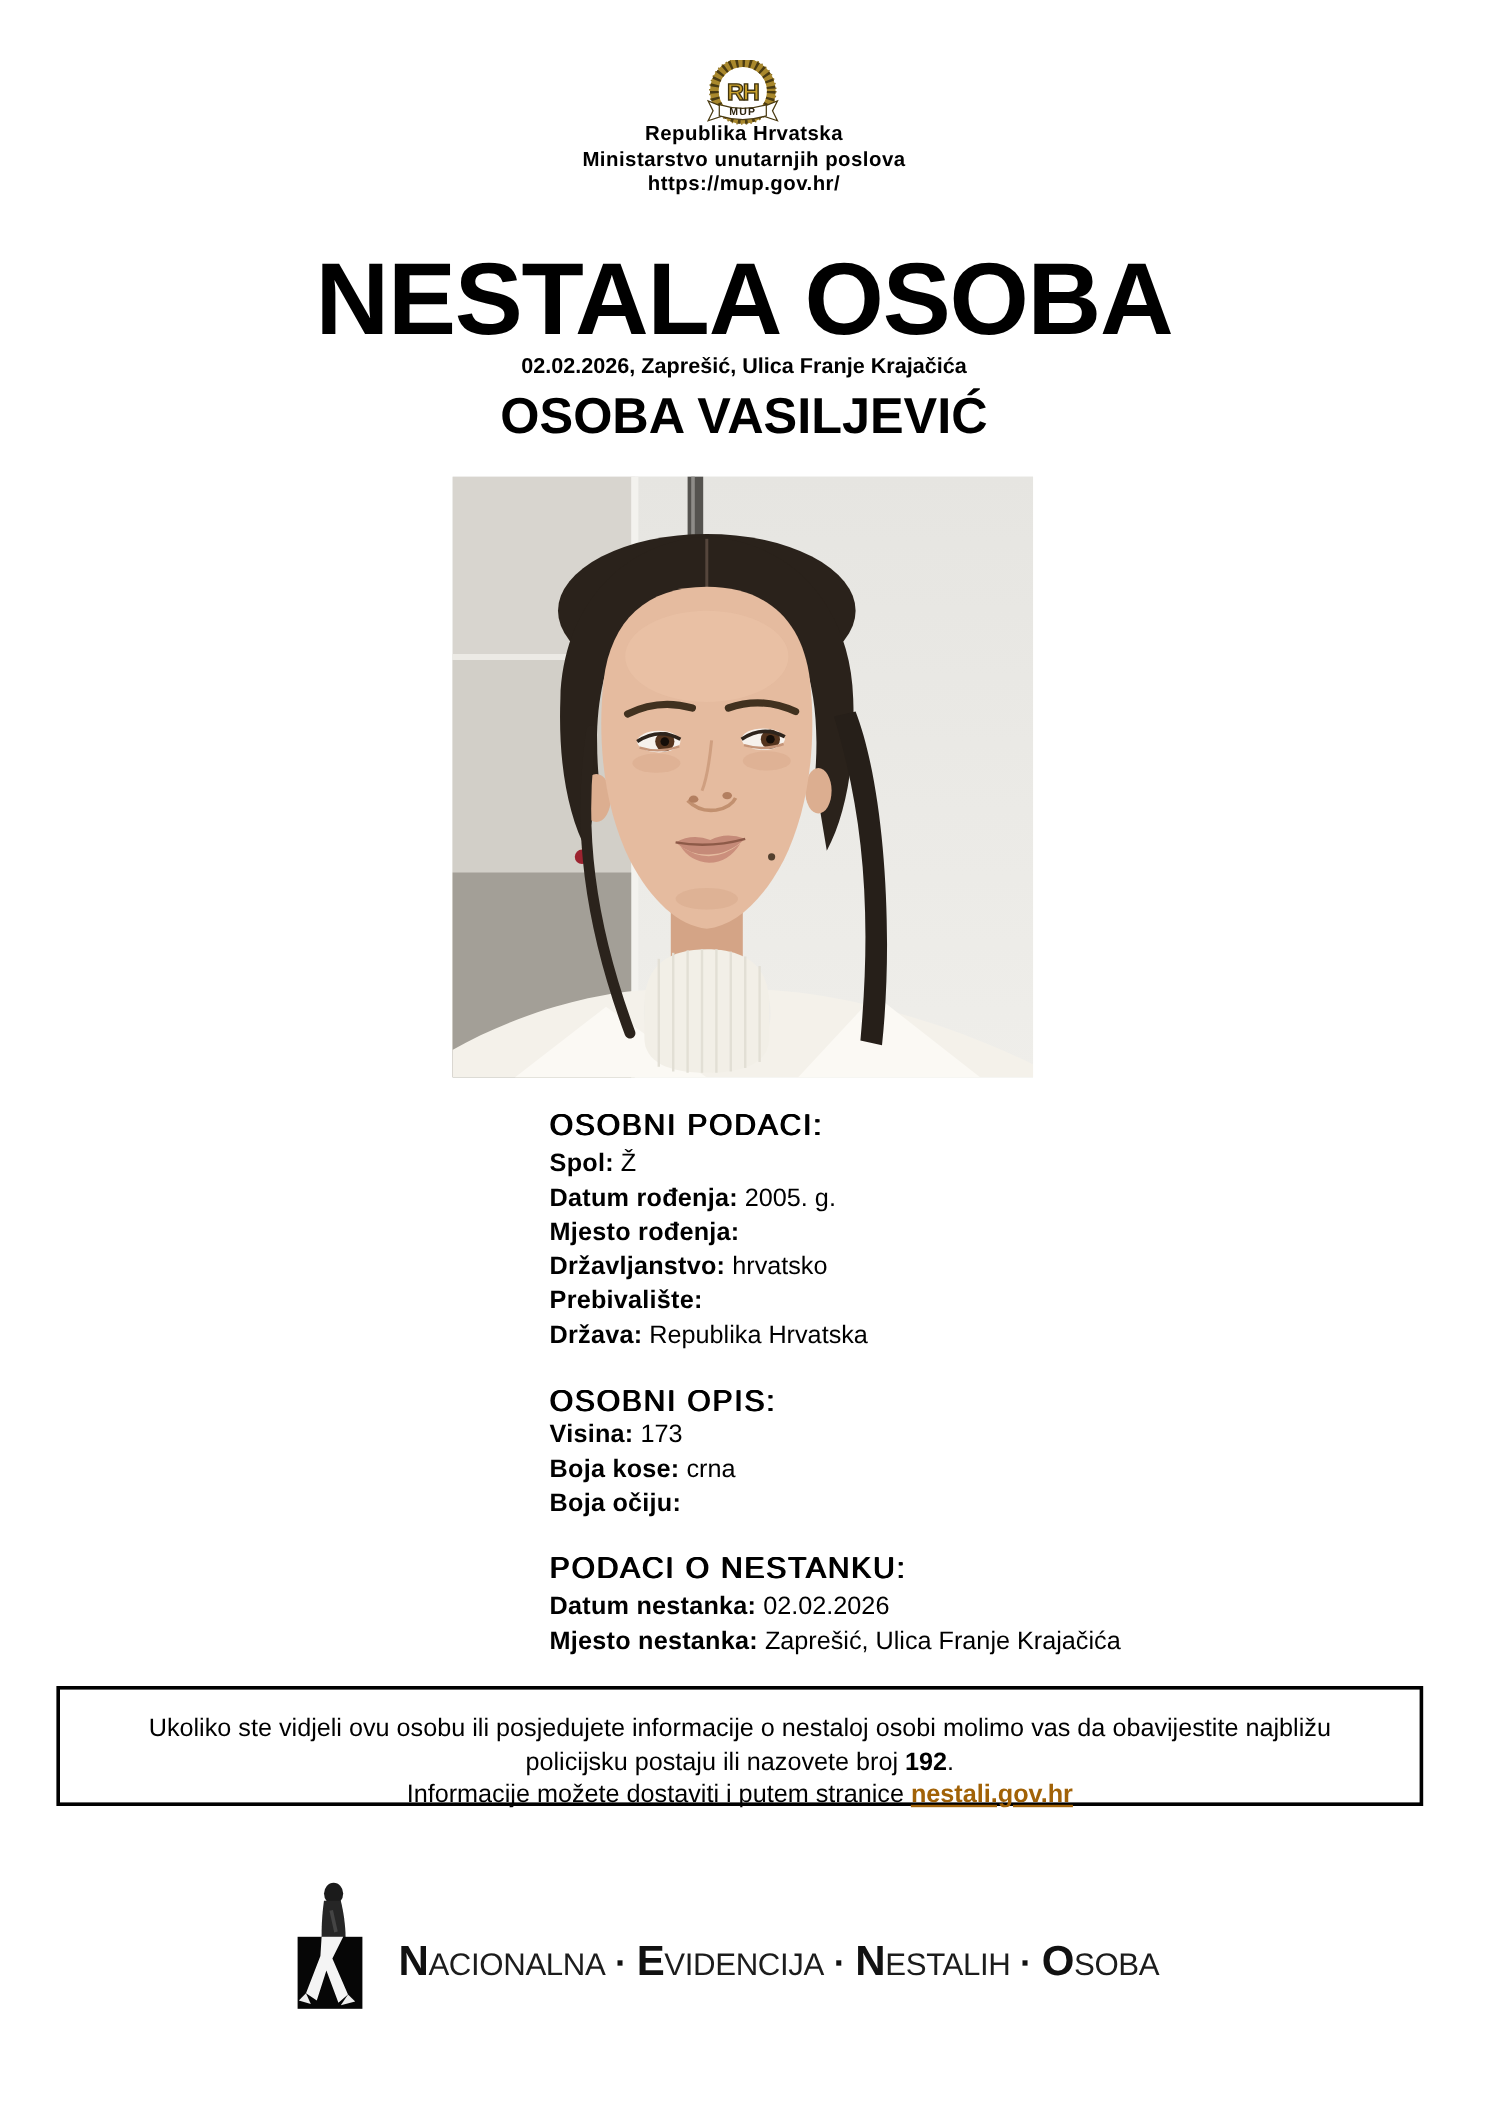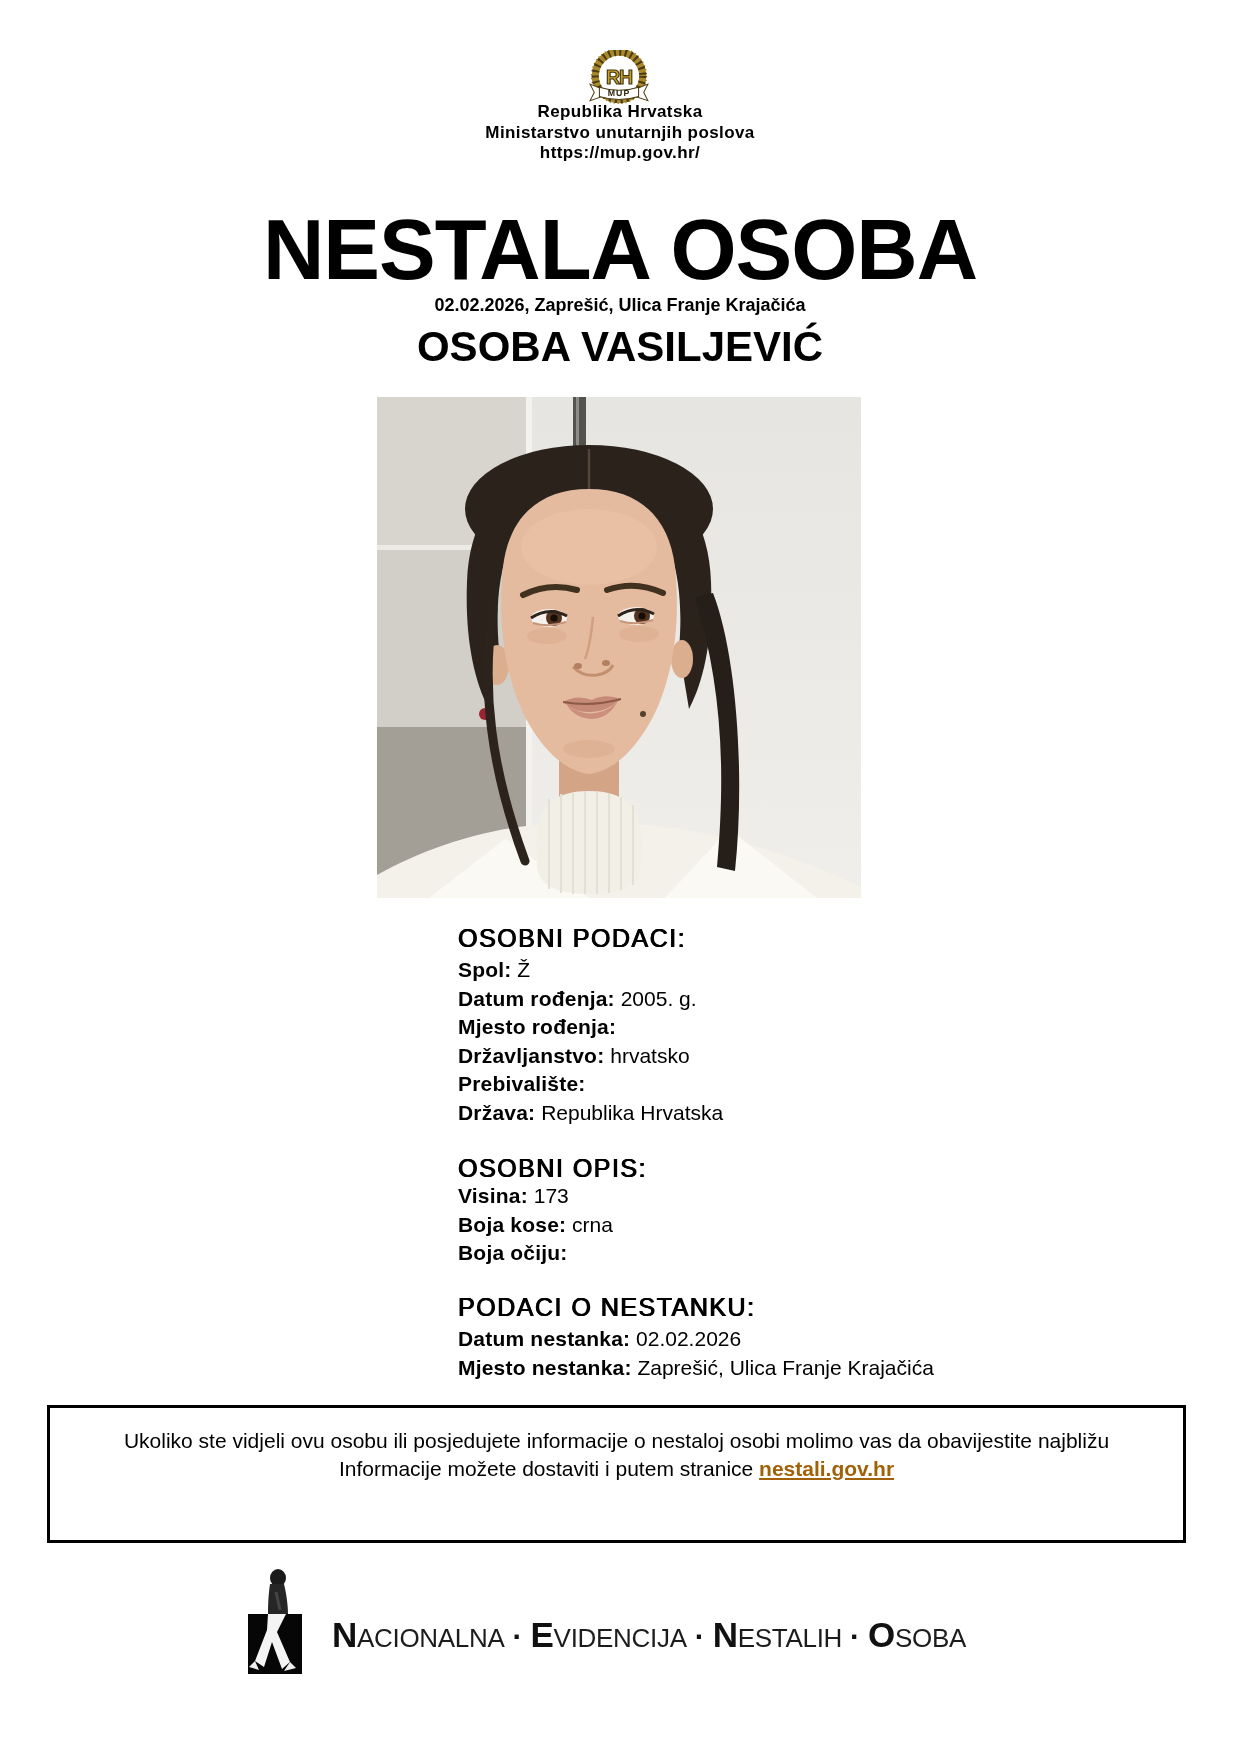--- a/index.html
+++ b/index.html
@@ -33,21 +33,21 @@
   }
   .fields { left:458px; font-size:21px; line-height:28.5px; white-space:nowrap; }
   .flabel { font-weight:bold; letter-spacing:0.2px; }
 
   .s1h { top:924px; }  .s1f { top:956px; }
   .s2h { top:1111px;margin-top:43px; } .s2f { top:1182px; }
   .s3h { top:1293px; } .s3f { top:1325px; }
 
   
   .notice {
-    left:47px; top:1405px; width:1139px; height:138px;
+    left:47px; top:1405px; width:1139px; height:100px;
     border:3px solid #000; box-sizing:border-box;
     text-align:center; font-size:21px; line-height:27.5px;
     padding-top:19px;
   }
   .notice-line { white-space:nowrap; }
   .nlink { font-weight:bold; text-decoration:underline; color:#a16207; }
 
   
   .flogo { left:246px; top:1568px; width:72px; height:108px; }
   .ftext { left:332px; top:1615px; line-height:40px; white-space:nowrap; }
@@ -183,20 +183,21 @@
 </div>
 
 <div class="abs sec-head s3h">PODACI O NESTANKU:</div>
 <div class="abs fields s3f">
   <div><span class="flabel">Datum nestanka:</span> <span>02.02.2026</span></div>
   <div><span class="flabel">Mjesto nestanka:</span> <span>Zaprešić, Ulica Franje Krajačića</span></div>
 </div>
 
 <div class="abs notice">
   <div class="notice-line">Ukoliko ste vidjeli ovu osobu ili posjedujete informacije o nestaloj osobi molimo vas da obavijestite najbližu</div>
+  <div class="notice-line"><span>policijsku postaju ili nazovete broj </span><b>192</b><span>.</span></div>
   <div class="notice-line"><span>Informacije možete dostaviti i putem stranice </span><a href="#" class="nlink">nestali.gov.hr</a></div>
 </div>
 
 <svg class="abs flogo" viewBox="0 0 72 108">
   <ellipse cx="32" cy="10" rx="8" ry="9" fill="#1b1b1b"></ellipse>
   <path d="M24,16 C22,30 22,40 22,47 L42,47 C42,36 40,24 38,16 Z" fill="#262626"></path>
   <path d="M30,24 L34,42" stroke="#444" stroke-width="3"></path>
   <rect x="2" y="46" width="54" height="60" fill="#060606"></rect>
   <path d="M22,46 L40,46 L31,64 L44,94 L36,101 L26,74 L18,99 L9,93 L21,62 Z" fill="#f4f4f4"></path>
   <path d="M9,93 L3,99 L13,102 Z" fill="#eeeeee"></path>

